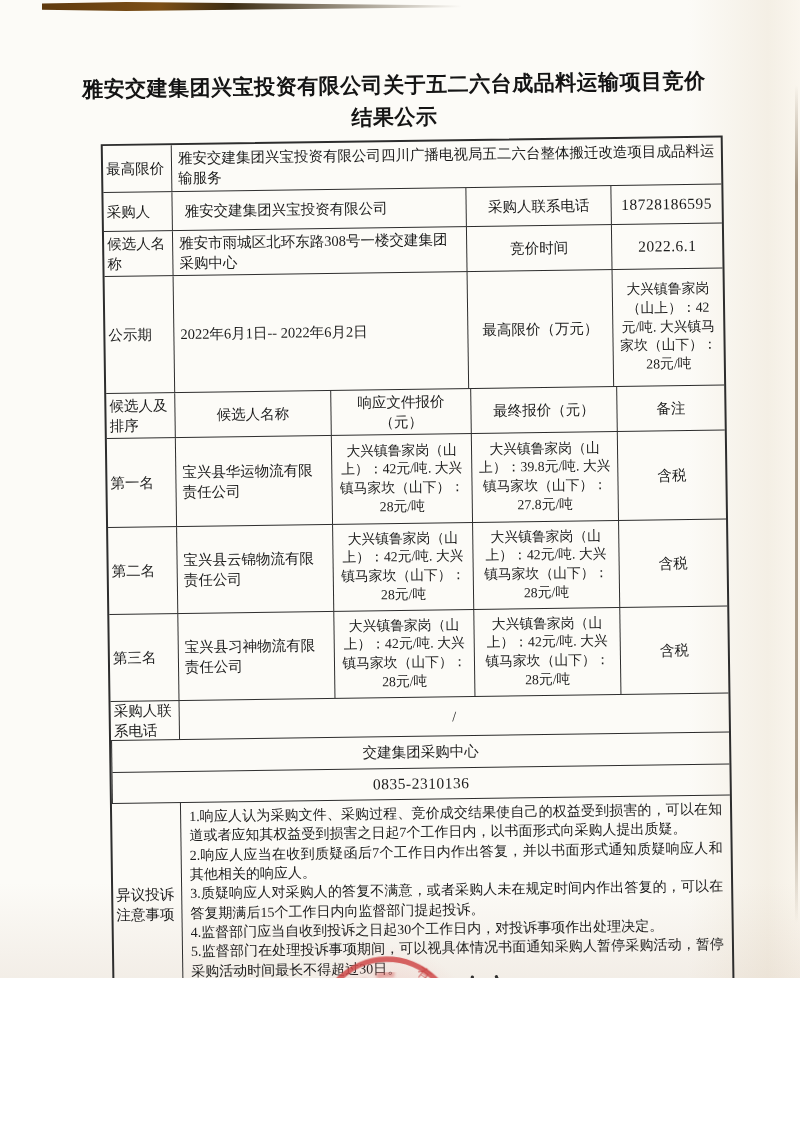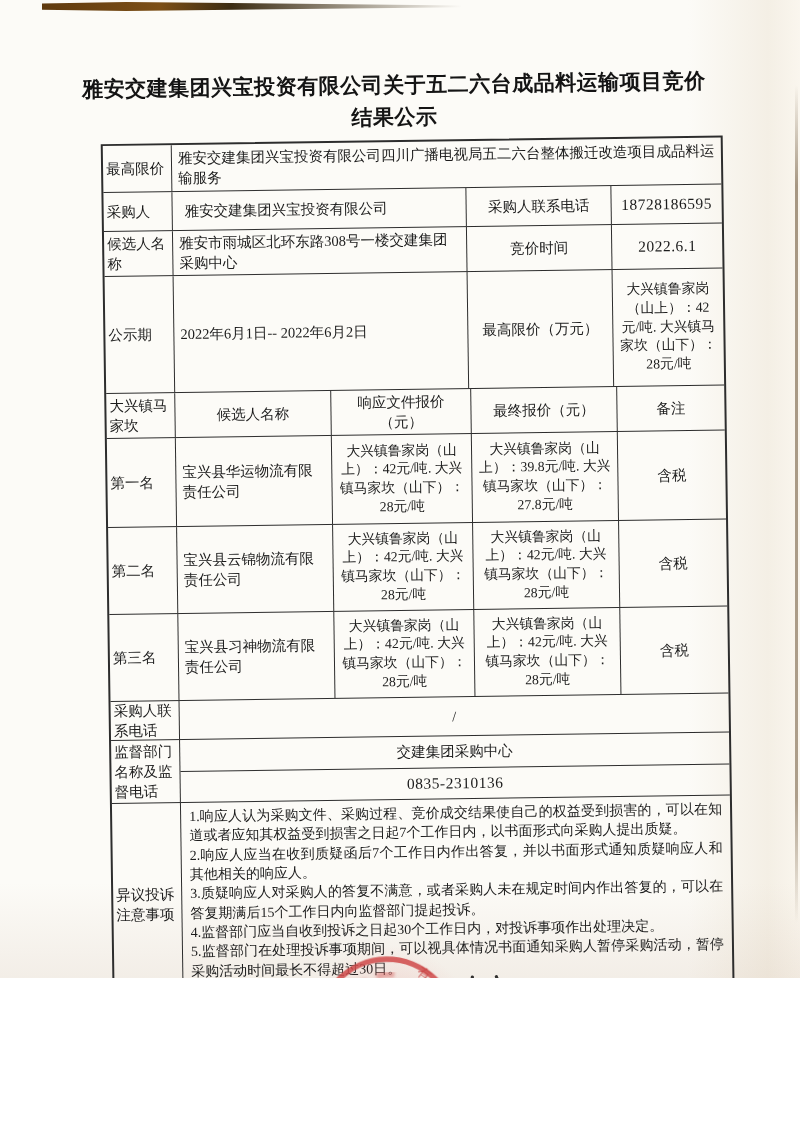--- a/index.html
+++ b/index.html
@@ -101,21 +101,21 @@
       </div>
 
       <div class="row h116">
         <div class="cell lab tl">公示期</div>
         <div class="cell u2 tl">2022年6月1日-- 2022年6月2日</div>
         <div class="cell u3 tc">最高限价（万元）</div>
         <div class="cell u4 tc small">大兴镇鲁家岗（山上）：42元/吨. 大兴镇马家坎（山下）：28元/吨</div>
       </div>
 
       <div class="row h44">
-        <div class="cell k1 tl">大兴镇马家坎</div>
+        <div class="cell k1 tl">候选人及排序</div>
         <div class="cell k2 tc">候选人名称</div>
         <div class="cell k3 tc">响应文件报价（元）</div>
         <div class="cell k4 tc">最终报价（元）</div>
         <div class="cell k5 tc">备注</div>
       </div>
 
       <div class="row h88">
         <div class="cell k1 tl">第一名</div>
         <div class="cell k2 tl">宝兴县华运物流有限责任公司</div>
         <div class="cell k3 tc small">大兴镇鲁家岗（山上）：42元/吨. 大兴镇马家坎（山下）：28元/吨</div>
@@ -138,21 +138,20 @@
         <div class="cell k4 tc small">大兴镇鲁家岗（山上）：42元/吨. 大兴镇马家坎（山下）：28元/吨</div>
         <div class="cell k5 tc">含税</div>
       </div>
 
       <div class="row h38">
         <div class="cell lab tl">采购人联系电话</div>
         <div class="cell tc" style="flex:1">/</div>
       </div>
 
       <div class="row h62">
-        <div class="cell lab tl">监督部门名称及监督电话</div>
         <div class="sup-col">
           <div class="sub">交建集团采购中心</div>
           <div class="sub digits">0835-2310136</div>
         </div>
       </div>
 
       <div class="row h202">
         <div class="cell lab tl">异议投诉注意事项</div>
         <div class="cell tl objection-text" style="flex:1;align-items:flex-start">
           <div>

